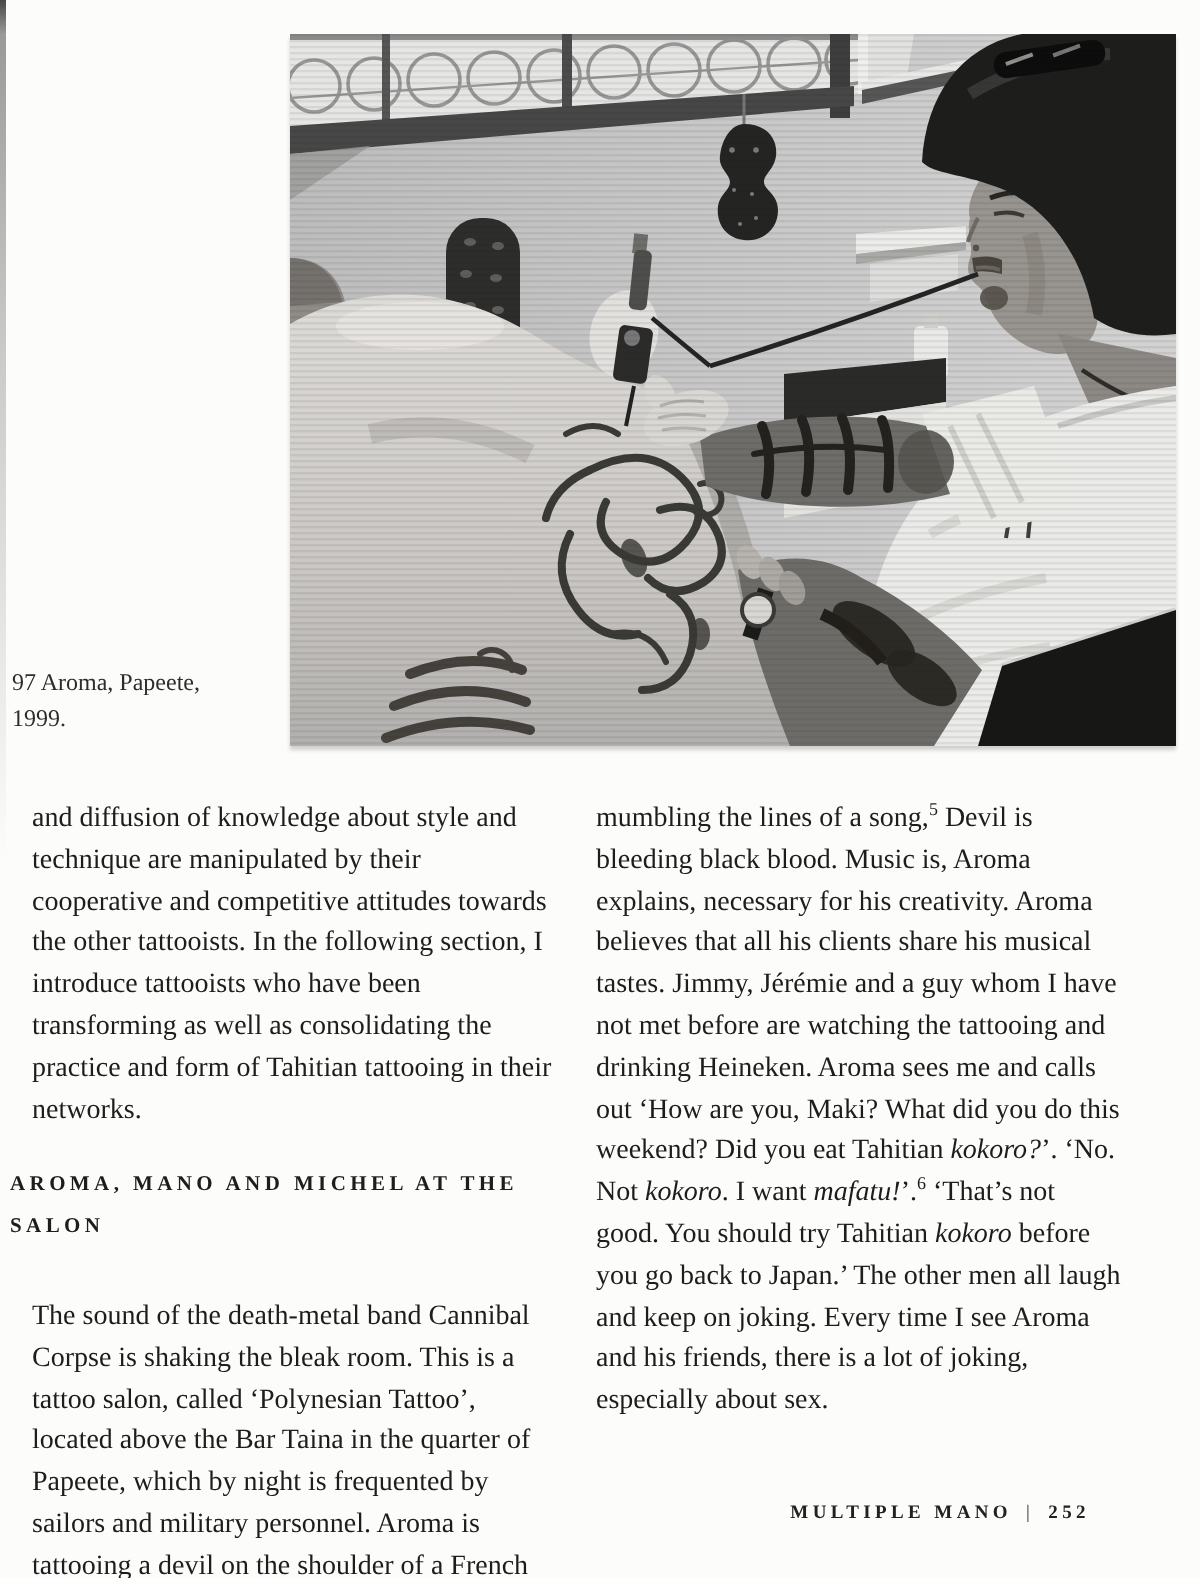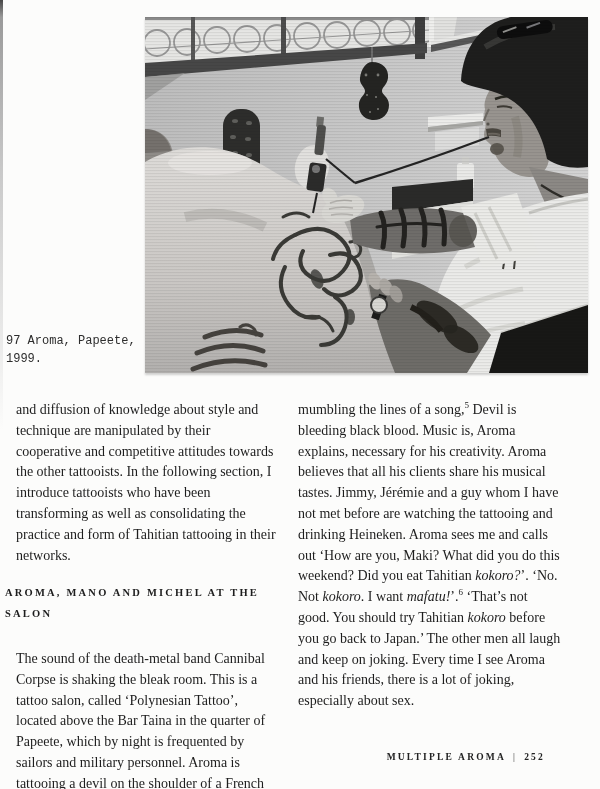--- a/index.html
+++ b/index.html
@@ -12,21 +12,21 @@
     position:absolute; left:0; top:0; width:3px; height:430px;
     background:linear-gradient(#474747 0%, #9a9a9a 4%, #c9c9c9 40%, rgba(200,200,200,0) 100%);
   }
   .photo {
     position:absolute; left:145px; top:17px; width:443px; height:356px;
     box-shadow:0 2px 2px rgba(0,0,0,0.18);
   }
   .photo svg { display:block; }
   .caption {
     position:absolute; left:6px; top:332px; width:150px;
-    font-family:Liberation Mono, monospace; font-size:12px; line-height:18px;
+    font-family:Liberation Serif, serif; font-size:12px; line-height:18px;
     color:#2d2d2d; white-space:pre-line;
   }
   .col {
     position:absolute; top:389px; font-size:14px; line-height:20.8px;
     color:#1d1d1d;
   }
   .col-left  { left:5px;   width:283px; }
   .col-right { left:287px; width:285px; }
   p.body-para { margin:11px; }
   p.indent { text-indent:16px; }
@@ -246,16 +246,16 @@
   <div class="col col-left">
       <p class="body-para"><span>and diffusion of knowledge about style and technique are manipulated by their cooperative and competitive attitudes towards the other tattooists. In the following section, I introduce tattooists who have been transforming as well as consolidating the practice and form of Tahitian tattooing in their networks.</span></p>
       <h3 class="section-heading">AROMA, MANO AND MICHEL AT THE SALON</h3>
       <p class="body-para"><span>The sound of the death-metal band Cannibal Corpse is shaking the bleak room. This is a tattoo salon, called ‘Polynesian Tattoo’, located above the Bar Taina in the quarter of Papeete, which by night is frequented by sailors and military personnel. Aroma is tattooing a devil on the shoulder of a French military man, shaking his head and</span></p>
     </div>
   <div class="col col-right">
       <p class="body-para"><span>mumbling the lines of a song,</span><sup>5</sup><span> Devil is bleeding black blood. Music is, Aroma explains, necessary for his creativity. Aroma believes that all his clients share his musical tastes. Jimmy, Jérémie and a guy whom I have not met before are watching the tattooing and drinking Heineken. Aroma sees me and calls out ‘How are you, Maki? What did you do this weekend? Did you eat Tahitian </span><em>kokoro?</em><span>’. ‘No. Not </span><em>kokoro</em><span>. I want </span><em>mafatu!</em><span>’.</span><sup>6</sup><span> ‘That’s not good. You should try Tahitian </span><em>kokoro</em><span> before you go back to Japan.’ The other men all laugh and keep on joking. Every time I see Aroma and his friends, there is a lot of joking, especially about sex.</span></p>
     </div>
 
   <div class="footer">
-    <span>MULTIPLE AROMA</span><span class="sep">|</span><span>252</span>
+    <span>MULTIPLE MANO</span><span class="sep">|</span><span>252</span>
   </div>
 
 </div>
 
 </body></html>

